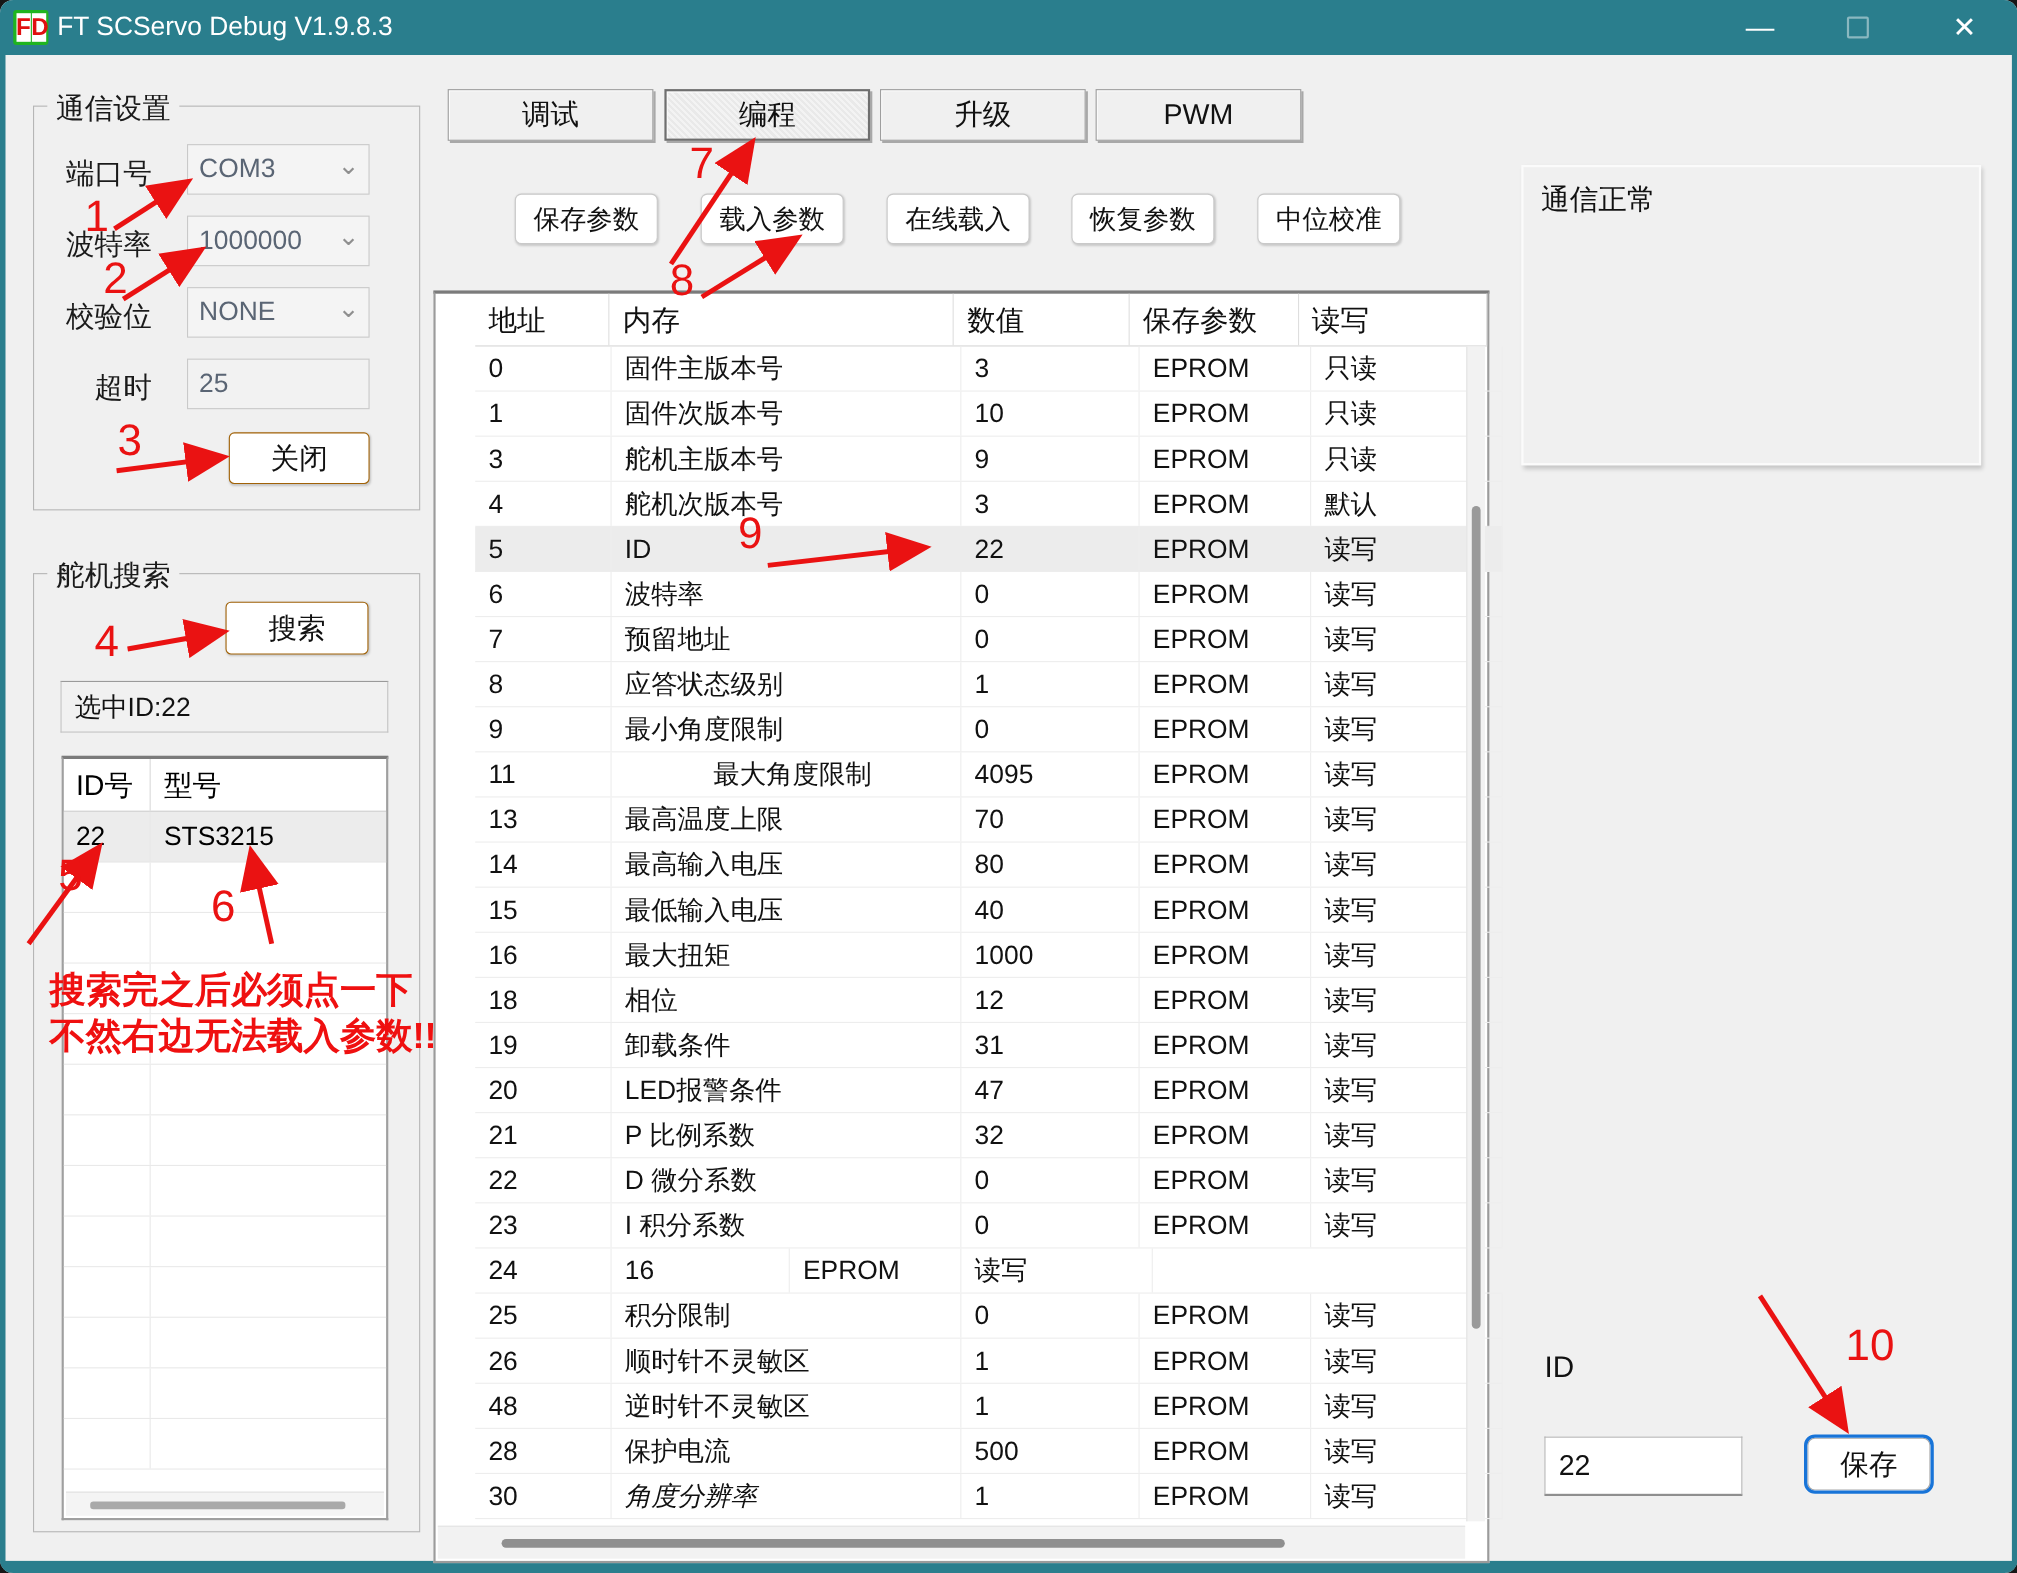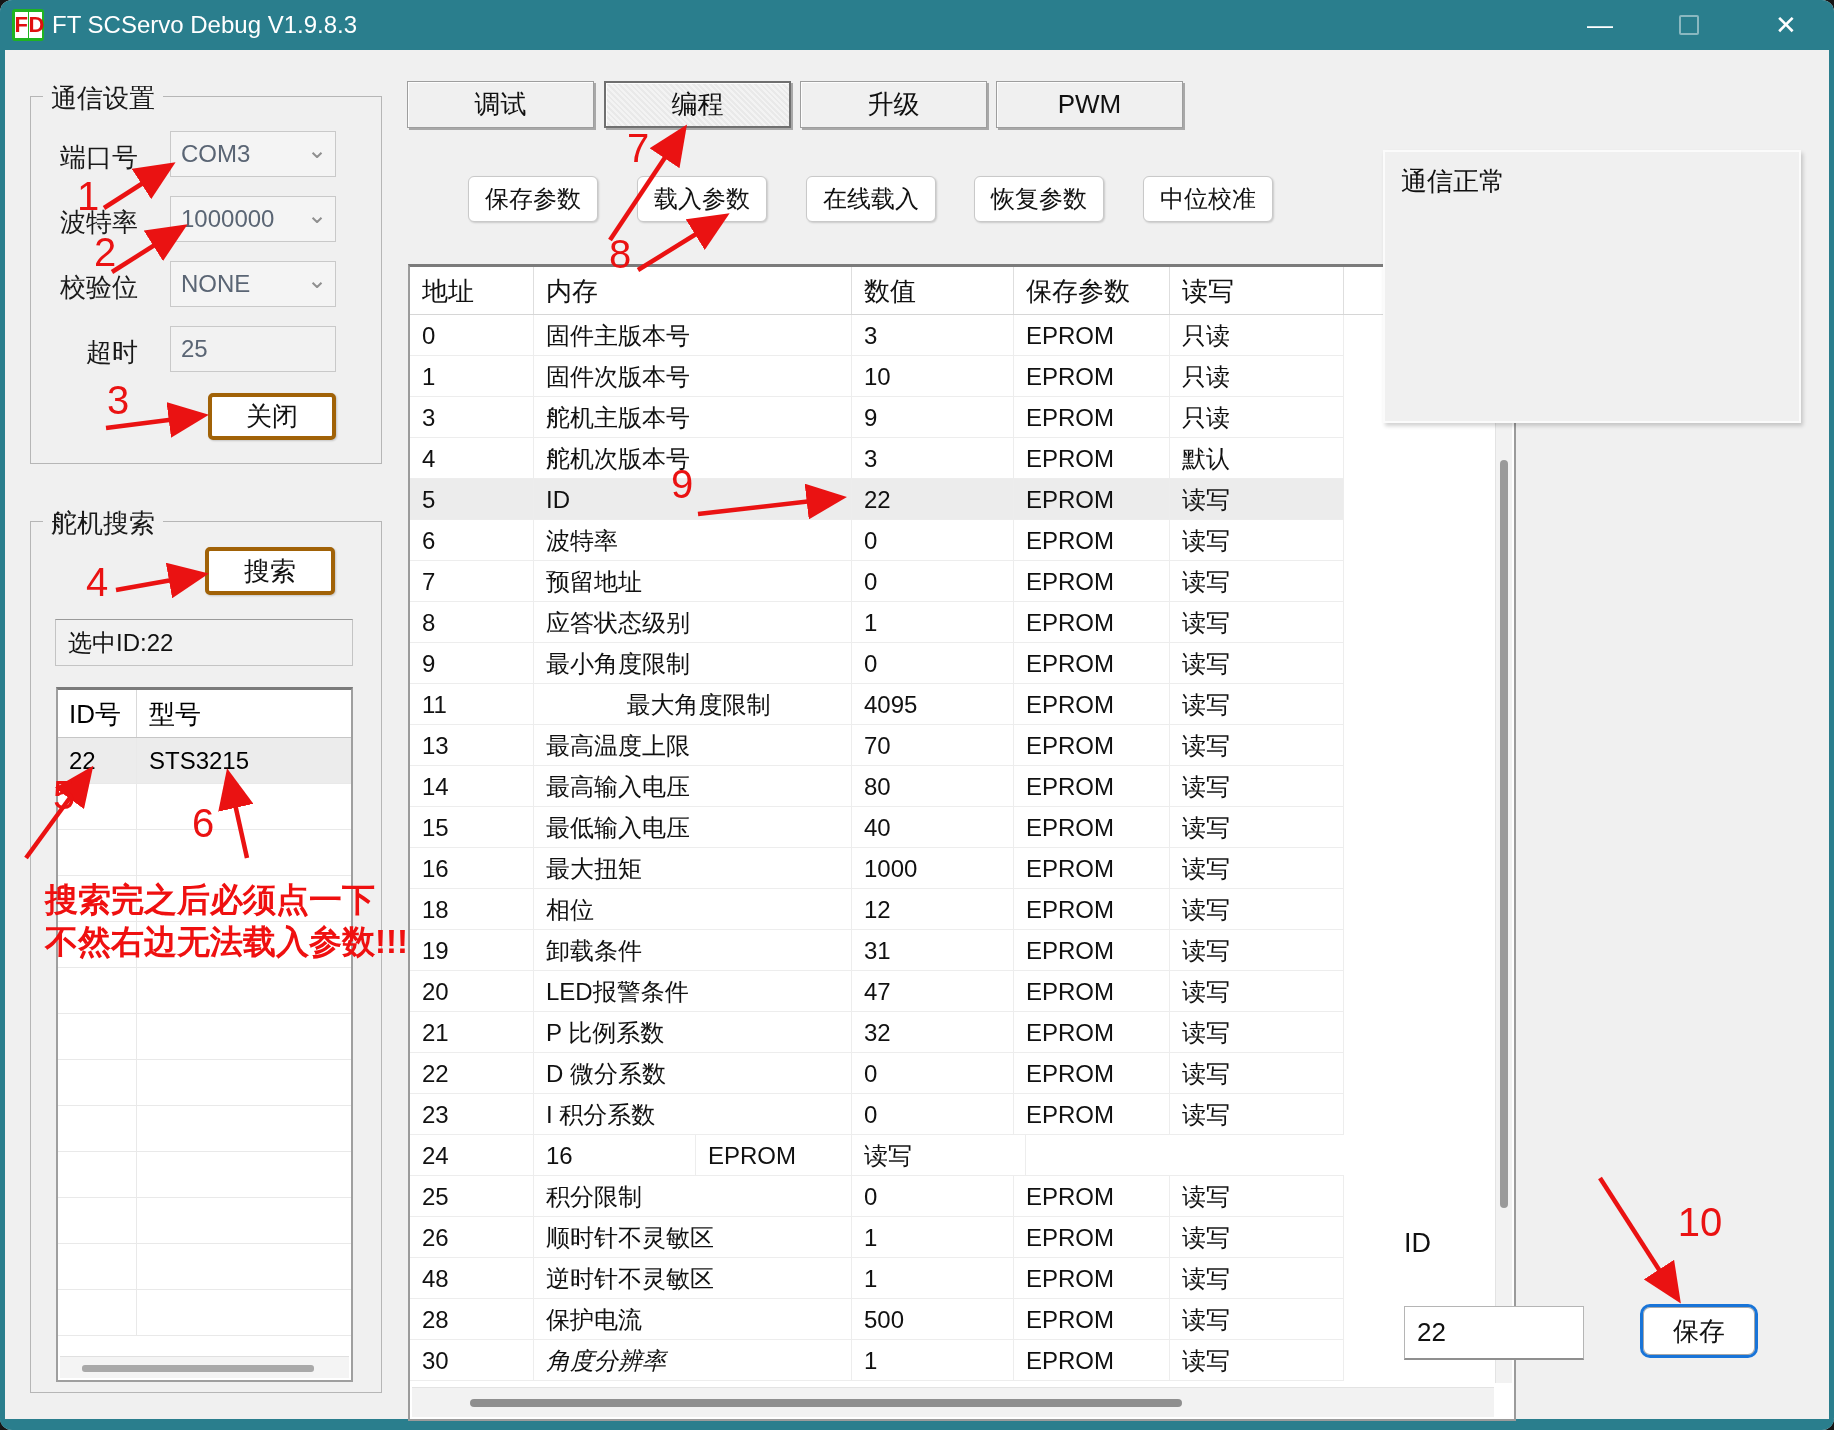--- a/index.html
+++ b/index.html
@@ -11,40 +11,40 @@
   .title-text{position:absolute;left:52px;top:11px;color:#ffffff;font-size:24px;}
   .winbtn{position:absolute;top:0;width:64px;height:50px;display:flex;align-items:center;justify-content:center;color:#fff;font-size:26px;}
   .max-shape{width:20px;height:20px;border:2px solid rgba(255,255,255,0.45);border-radius:2px;}
   .edge{position:absolute;background:#2a7e8d;}
   
   .groupbox{position:absolute;border:1px solid #b6b6b6;}
   .grouplabel{position:absolute;top:-16px;left:12px;background:#f0f0f0;padding:0 8px;font-size:26px;color:#1a1a1a;}
   .fieldlabel{position:absolute;width:100px;text-align:right;font-size:26px;color:#1a1a1a;}
   .combo{position:absolute;width:166px;height:46px;background:#f4f4f4;border:1px solid #c9c9c9;display:flex;align-items:center;padding:0 10px;font-size:24px;color:#5a6574;}
   .combo .chev{position:absolute;right:8px;top:4px;color:#8f8f8f;font-size:24px;}
-  .btn{position:absolute;background:#ffffff;border:4px solid #a16207;border-radius:5px;box-shadow:1px 1px 2px rgba(0,0,0,0.18);display:flex;align-items:center;justify-content:center;font-size:26px;color:#111;}
+  .btn{position:absolute;background:#ffffff;border:1px solid #a16207;border-radius:5px;box-shadow:1px 1px 2px rgba(0,0,0,0.18);display:flex;align-items:center;justify-content:center;font-size:26px;color:#111;}
   .selbox{position:absolute;left:55px;top:619px;width:298px;height:47px;background:#f1f1f1;border:1px solid #c4c4c4;border-top-color:#9a9a9a;display:flex;align-items:center;padding:0 12px;font-size:24px;color:#111;}
   
   .idlist{position:absolute;left:56px;top:687px;width:297px;height:695px;background:#ffffff;border:2px solid #9f9f9f;border-top:3px solid #7b7b7b;}
   .idhead{display:flex;height:48px;border-bottom:1px solid #c6c6c6;position:relative;}
   .idhead .hc1{width:79px;padding-left:11px;font-size:26px;line-height:48px;border-right:1px solid #d9d9d9;}
   .idhead .hc2{padding-left:12px;font-size:26px;line-height:48px;}
   .idrow{display:flex;height:46px;border-bottom:1px solid #e9e9e9;position:relative;}
   .idrow .c1{width:79px;padding-left:11px;font-size:24px;line-height:46px;border-right:1px solid #e9e9e9;}
   .idrow .c2{padding-left:12px;font-size:24px;line-height:46px;}
   .idrow.data{background:#ececec;}
   .idhscroll{position:absolute;left:2px;right:2px;bottom:2px;height:22px;background:#f4f4f4;border-top:1px solid #e0e0e0;}
   .idhscroll .thumb{position:absolute;left:22px;top:8px;width:232px;height:7px;background:#a9a9a9;border-radius:3px;}
   .warn{position:absolute;font-size:33px;font-weight:bold;color:#ef1010;white-space:nowrap;}
   
   .tab{position:absolute;top:81px;width:187px;height:47px;background:#f0f0f0;border:1px solid #9e9e9e;box-shadow:2px 2px 0 rgba(80,80,80,0.45), inset 1px 1px 0 #fdfdfd;display:flex;align-items:center;justify-content:center;font-size:26px;color:#111;}
   .tab.selected{border:2px solid #6f6f6f;background-image:repeating-linear-gradient(45deg,#f3f3f3 0 2px,#e9e9e9 2px 4px);}
   .pbtn{position:absolute;top:176px;width:130px;height:46px;background:#fff;border:1px solid #c9c9c9;border-radius:6px;box-shadow:1px 1px 2px rgba(0,0,0,0.16);display:flex;align-items:center;justify-content:center;font-size:24px;color:#111;}
   
-  .memtable{position:absolute;left:408px;top:264px;width:1108px;height:1157px;background:#ffffff;border:2px solid #9b9b9b;border-top:3px solid #7b7b7b;}
+  .memtable{position:absolute;left:394px;top:264px;width:960px;height:1157px;background:#ffffff;border:2px solid #9b9b9b;border-top:3px solid #7b7b7b;padding-left:36px;}
   .mhead{display:flex;height:48px;border-bottom:1px solid #d6d6d6;}
   .mhcell{font-size:26px;line-height:48px;padding-left:12px;border-right:1px solid #dedede;color:#111;}
   .mrow{display:flex;height:41px;border-bottom:1px solid #ededed;width:934px;}
   .mrow.hl{background:#ececec;}
   .mcell{font-size:24px;line-height:41px;padding-left:12px;border-right:1px solid #ededed;color:#111;white-space:nowrap;overflow:hidden;}
   .vscroll{position:absolute;right:2px;top:48px;bottom:36px;width:17px;background:#f2f2f2;border-left:1px solid #e3e3e3;}
   .vscroll .thumb{position:absolute;left:4px;top:145px;width:8px;height:748px;background:#9a9a9a;border-radius:4px;}
   .mhscroll{position:absolute;left:2px;right:20px;bottom:2px;height:30px;background:#f2f2f2;border-top:1px solid #e3e3e3;}
   .mhscroll .thumb{position:absolute;left:58px;top:11px;width:712px;height:8px;background:#8f8f8f;border-radius:4px;}
   

